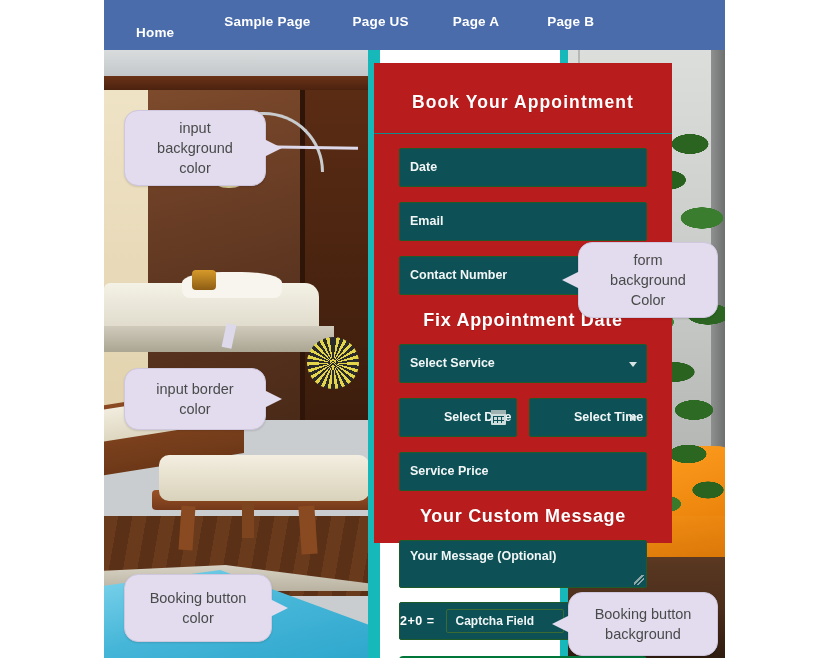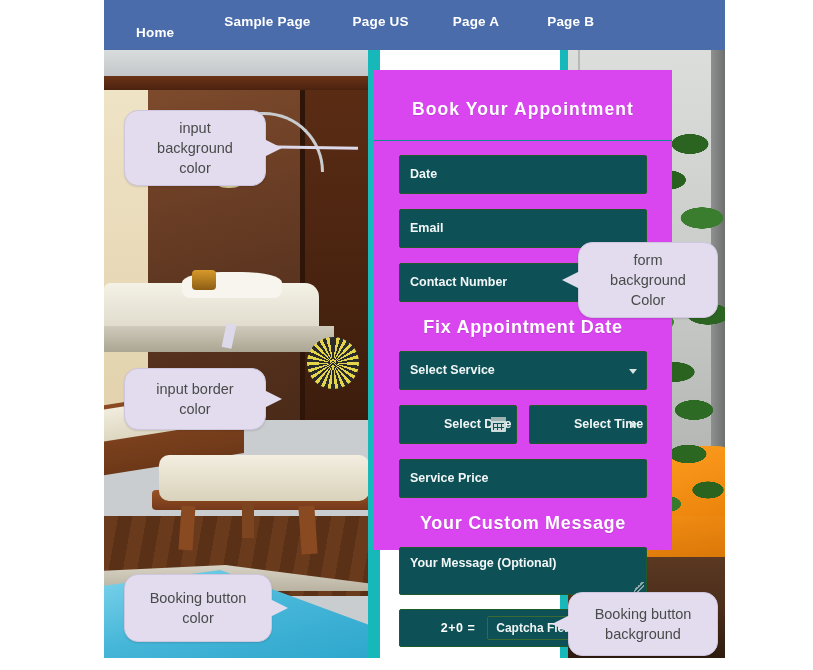--- a/index.html
+++ b/index.html
@@ -172,23 +172,23 @@
     background:#17b8ba;
   }
   .teal-gutter-r {
     position:absolute; left:456px; top:0; width:8px; height:608px;
     background:#17b8ba;
   }
 
   
   .form-card {
     position: absolute;
-    left: 270px; top: 20px;
+    left: 270px; top: 13px;
     width: 298px; height: 480px;
-    background: #d946ef;
+    background: #b91c1c;
   }
   .form-title {
     color:#ffffff;
     font-size:17.5px;
     font-weight:bold;
     letter-spacing:1.1px;
     text-align:center;
     padding-top:17px;
     padding-bottom:9px;
     text-shadow: 0 1px 0 rgba(0,0,0,.12);
@@ -265,21 +265,20 @@
       linear-gradient(135deg,transparent 40%,#8fa7a7 40%,#8fa7a7 52%,transparent 52%),
       linear-gradient(135deg,transparent 62%,#8fa7a7 62%,#8fa7a7 74%,transparent 74%);
   }
 
   .captcha-row {
     width:248px; height:38px;
     background:#0d5157;
     border:1px solid #1f5a2a;
     border-radius:2px;
     display:flex; align-items:center;
-    justify-content:center;
     gap:12px;
     margin-bottom:16px;
   }
   .captcha-sum {
     color:#ffffff; font-size:12.5px; font-weight:bold; letter-spacing:.5px;
   }
   .captcha-input {
     width:118px; height:24px; line-height:22px;
     background:#0d5157;
     border:1px solid #3b6b33;

